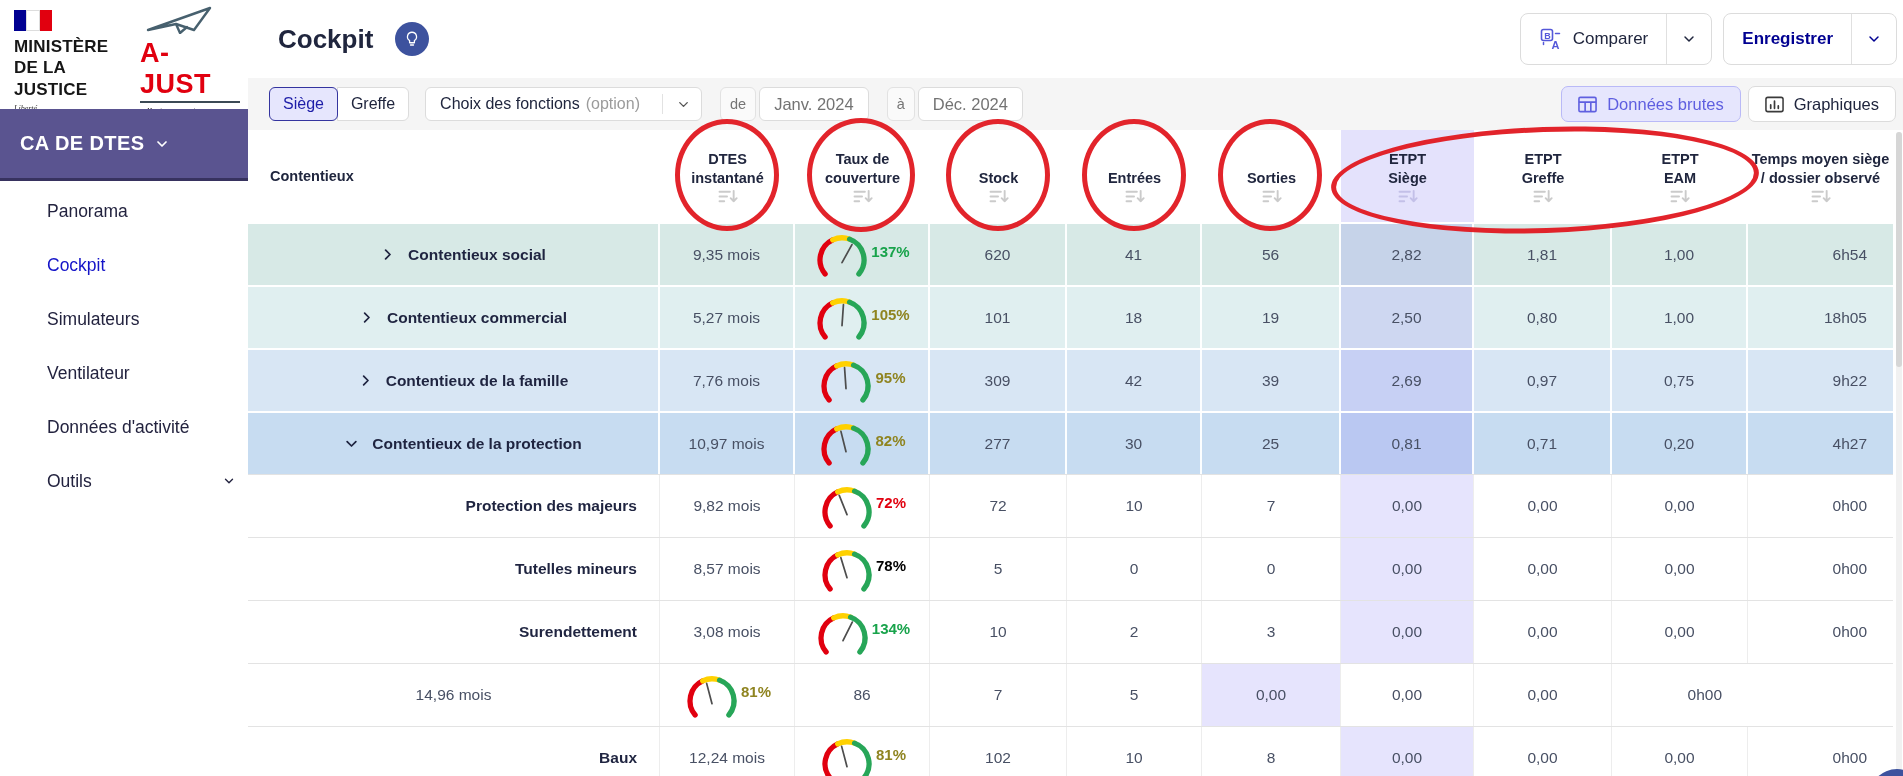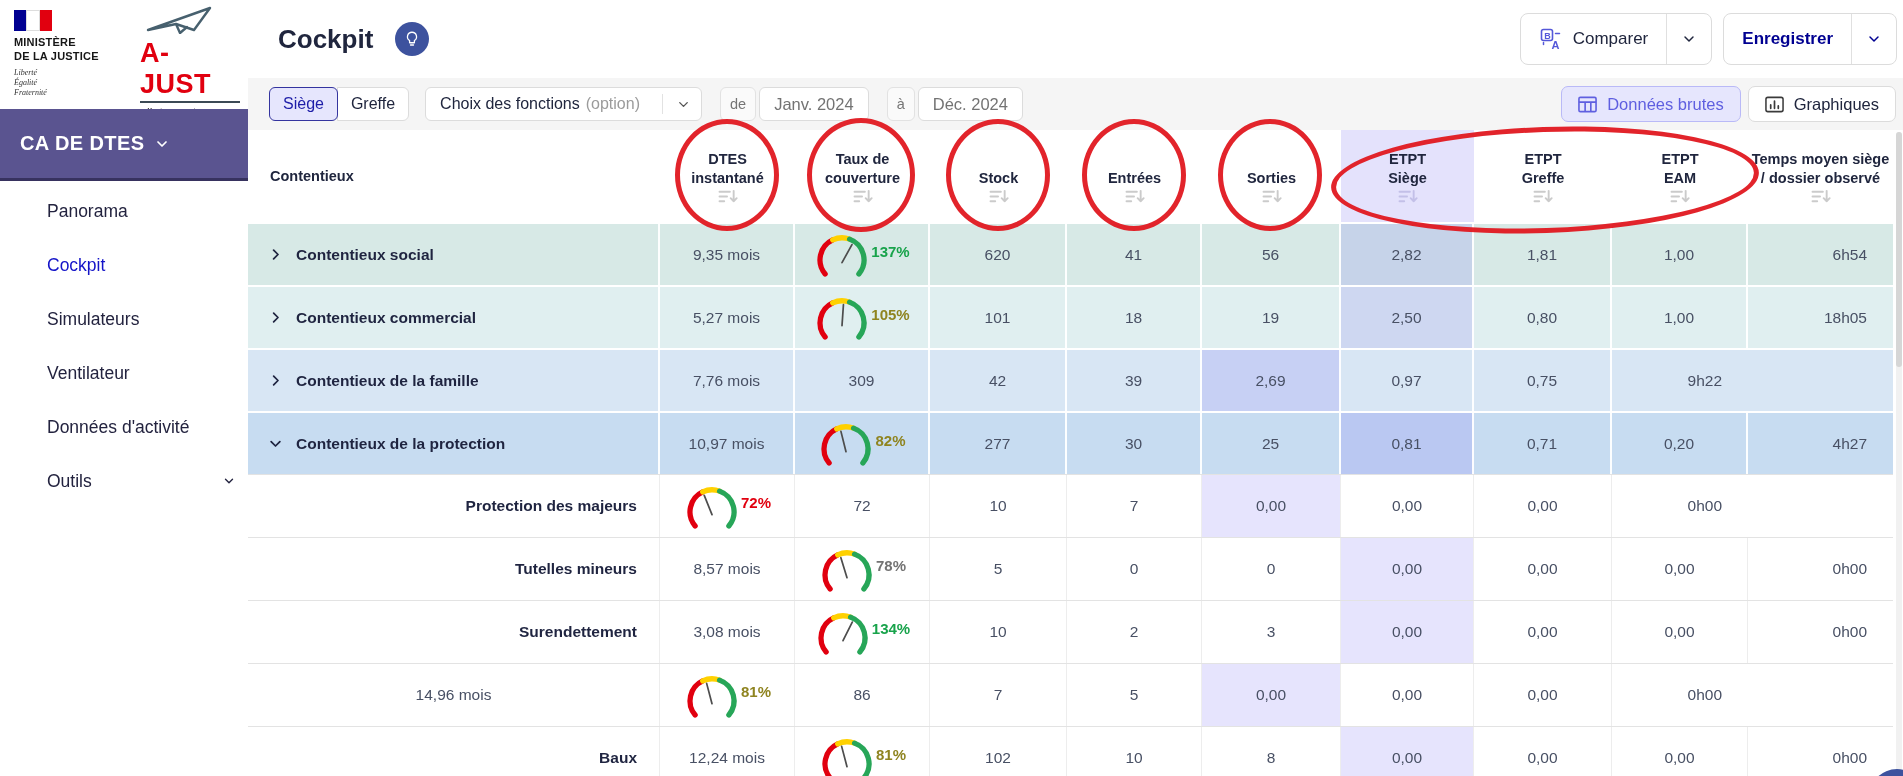--- a/index.html
+++ b/index.html
@@ -7,21 +7,21 @@
   html,body { width:1903px; height:776px; overflow:hidden; background:#fff;
     font-family:"Liberation Sans", sans-serif; }
   #app { position:relative; width:1903px; height:776px; background:#fff; overflow:hidden; }
 
   
   .sidebar { position:absolute; left:0; top:0; width:248px; height:776px; background:#fff; z-index:10; }
   .logos { position:relative; height:109px; }
   .ministry { position:absolute; left:14px; top:10px; width:110px; }
   .flag { display:flex; width:38px; height:21px; margin-bottom:5px; }
   .flag span { flex:1; }
-  .ministry-name { font-size:11px; font-weight:bold; color:#161616; line-height:1.25; letter-spacing:.2px; }
+  .ministry-name { font-size:17px; font-weight:bold; color:#161616; line-height:1.25; letter-spacing:.2px; }
   .motto { margin-top:4px; font-family:"Liberation Serif", serif; font-style:italic; font-size:8px;
     color:#333; white-space:pre-line; line-height:1.3; }
   .ajust { position:absolute; left:140px; top:4px; width:100px; }
   .ajust-name { font-size:27px; font-weight:bold; color:#e1000f; letter-spacing:.5px;
     border-bottom:2px solid #3c4a55; padding-bottom:1px; }
   .ajust-tag { font-size:12.5px; color:#3c3c3c; line-height:1.15; margin-top:3px; }
   .juris { position:absolute; left:0; top:109px; width:248px; height:72px; background:#5a5490;
     border-bottom:3px solid #37325f; display:flex; align-items:center; padding-left:20px;
     color:#fff; font-size:20px; font-weight:bold; letter-spacing:.4px; cursor:pointer; gap:10px; }
   .nav { position:absolute; left:0; top:184px; width:248px;padding-left:27px; }
@@ -81,21 +81,21 @@
   .row { height:63px; }
   .row.parent { border-top:2px solid #fff; }
   .row.child { background:#fff; border-top:1px solid #e3e3e3; }
   .cell { display:flex; align-items:center; justify-content:center; font-size:15.5px; color:#485064;
     overflow:visible; }
   .row.parent .cell { border-right:2px solid rgba(255,255,255,.95); }
   .row.child .cell { border-right:1px solid #ededed; }
   .cell:last-child { border-right:none !important; }
   .cell.hl { background:rgba(143,134,248,.22); }
   .cell.right { justify-content:flex-end; padding-right:26px; }
-  .c-lab { justify-content:flex-start; padding-left:20px; gap:13px; }
+  .c-lab { justify-content:center; padding-left:20px; gap:13px; }
   .row.child .c-lab { justify-content:flex-end; padding-right:22px; }
   .rlabel { font-weight:bold; color:#1f2440; font-size:15.5px; }
   .chev { flex:0 0 auto; }
   .chev.down { transform:rotate(90deg); }
   .gauge-cell { padding-top:2px; }
   .pct { margin-top:-9px; font-weight:bold; font-size:15px; }
 
   
   .ann { position:absolute; border:5px solid #e01820; border-radius:50%; z-index:50;
     pointer-events:none; opacity:.95; }
@@ -395,20 +395,29 @@
           <div class="cell right">18h05</div>
         </div>
         <div class="row grid-cols parent" style="background: rgb(216, 230, 244);">
           <div class="cell c-lab">
             <svg class="chev" width="15" height="15" viewBox="0 0 24 24">
               <path d="M9 5l7 7-7 7" fill="none" stroke="#1f2440" stroke-width="2.8" stroke-linecap="round" stroke-linejoin="round"></path>
             </svg>
             <span class="rlabel">Contentieux de la famille</span>
           </div>
           <div class="cell">7,76 mois</div>
+          <div class="cell gauge-cell">
+            <svg width="58" height="45" viewBox="0 0 60 47">
+              <path d="M12.4 42.8A23 23 0 0 1 20.3 7.2" fill="none" stroke="#e1000f" stroke-width="5.5" stroke-linecap="round"></path>
+              <path d="M20.3 7.2A23 23 0 0 1 37.9 6.4" fill="none" stroke="#ffd100" stroke-width="5.5" stroke-linecap="round"></path>
+              <path d="M37.9 6.4A23 23 0 0 1 47.6 42.8" fill="none" stroke="#27a658" stroke-width="5.5" stroke-linecap="round"></path>
+              <line x1="30" y1="31" x2="28.5" y2="9.1" stroke="#4d4d4d" stroke-width="1.8" stroke-linecap="round"></line>
+            </svg>
+            <div class="pct" style="color:#8f8420">95%</div>
+          </div>
           <div class="cell">309</div>
           <div class="cell">42</div>
           <div class="cell">39</div>
           <div class="cell hl">2,69</div>
           <div class="cell">0,97</div>
           <div class="cell">0,75</div>
           <div class="cell right">9h22</div>
         </div>
         <div class="row grid-cols parent expanded" style="background: rgb(199, 220, 241);">
           <div class="cell c-lab">
@@ -432,20 +441,21 @@
           <div class="cell">25</div>
           <div class="cell hl">0,81</div>
           <div class="cell">0,71</div>
           <div class="cell">0,20</div>
           <div class="cell right">4h27</div>
         </div>
         <div class="row grid-cols child" style="background: rgb(255, 255, 255);">
           <div class="cell c-lab">
             <span class="rlabel">Protection des majeurs</span>
           </div>
+          <div class="cell">9,82 mois</div>
           <div class="cell gauge-cell">
             <svg width="58" height="45" viewBox="0 0 60 47">
               <path d="M12.4 42.8A23 23 0 0 1 20.3 7.2" fill="none" stroke="#e1000f" stroke-width="5.5" stroke-linecap="round"></path>
               <path d="M20.3 7.2A23 23 0 0 1 37.9 6.4" fill="none" stroke="#ffd100" stroke-width="5.5" stroke-linecap="round"></path>
               <path d="M37.9 6.4A23 23 0 0 1 47.6 42.8" fill="none" stroke="#27a658" stroke-width="5.5" stroke-linecap="round"></path>
               <line x1="30" y1="31" x2="21.9" y2="10.8" stroke="#4d4d4d" stroke-width="1.8" stroke-linecap="round"></line>
             </svg>
             <div class="pct" style="color:#e1000f">72%</div>
           </div>
           <div class="cell">72</div>
@@ -461,21 +471,21 @@
             <span class="rlabel">Tutelles mineurs</span>
           </div>
           <div class="cell">8,57 mois</div>
           <div class="cell gauge-cell">
             <svg width="58" height="45" viewBox="0 0 60 47">
               <path d="M12.4 42.8A23 23 0 0 1 20.3 7.2" fill="none" stroke="#e1000f" stroke-width="5.5" stroke-linecap="round"></path>
               <path d="M20.3 7.2A23 23 0 0 1 37.9 6.4" fill="none" stroke="#ffd100" stroke-width="5.5" stroke-linecap="round"></path>
               <path d="M37.9 6.4A23 23 0 0 1 47.6 42.8" fill="none" stroke="#27a658" stroke-width="5.5" stroke-linecap="round"></path>
               <line x1="30" y1="31" x2="23.6" y2="10.1" stroke="#4d4d4d" stroke-width="1.8" stroke-linecap="round"></line>
             </svg>
-            <div class="pct" style="color:#737373">78%</div>
+            <div class="pct" style="color:#000000">78%</div>
           </div>
           <div class="cell">5</div>
           <div class="cell">0</div>
           <div class="cell">0</div>
           <div class="cell hl">0,00</div>
           <div class="cell">0,00</div>
           <div class="cell">0,00</div>
           <div class="cell right">0h00</div>
         </div>
         <div class="row grid-cols child" style="background: rgb(255, 255, 255);">

